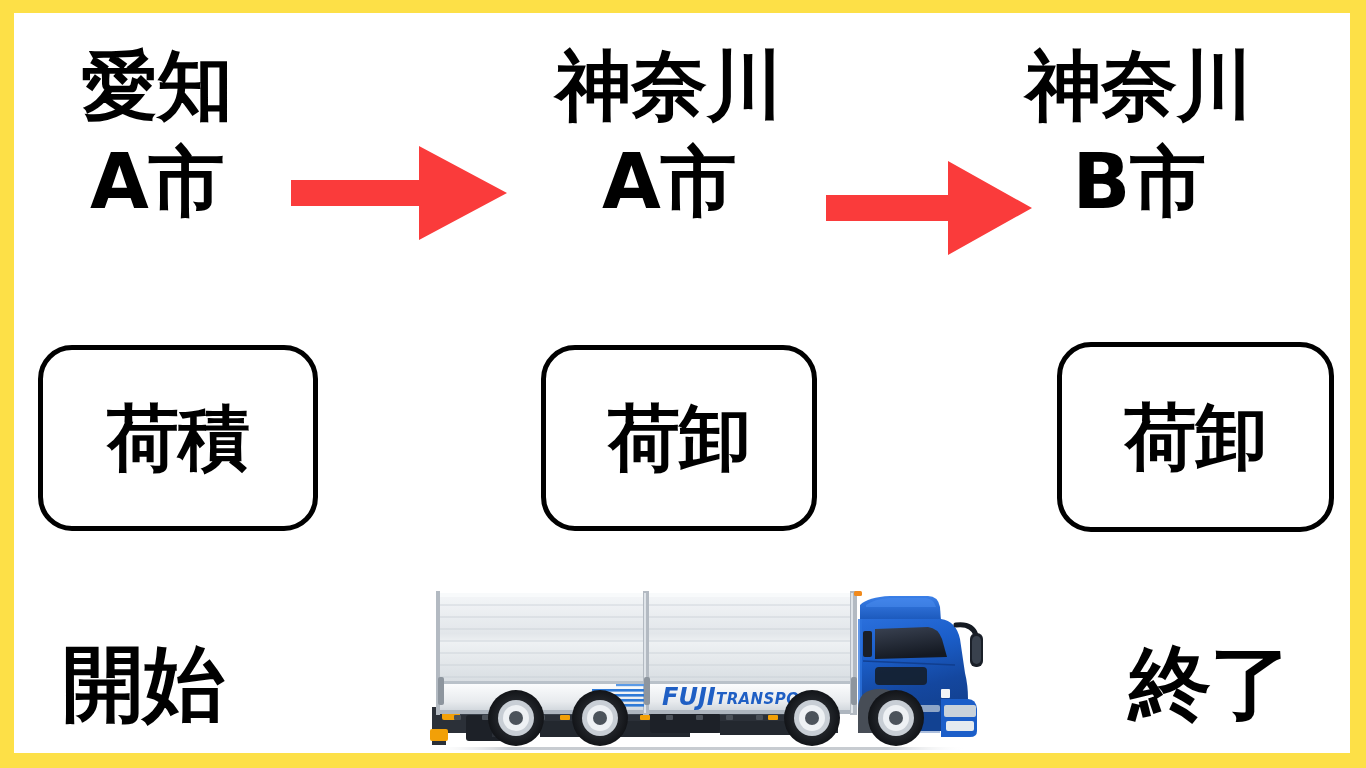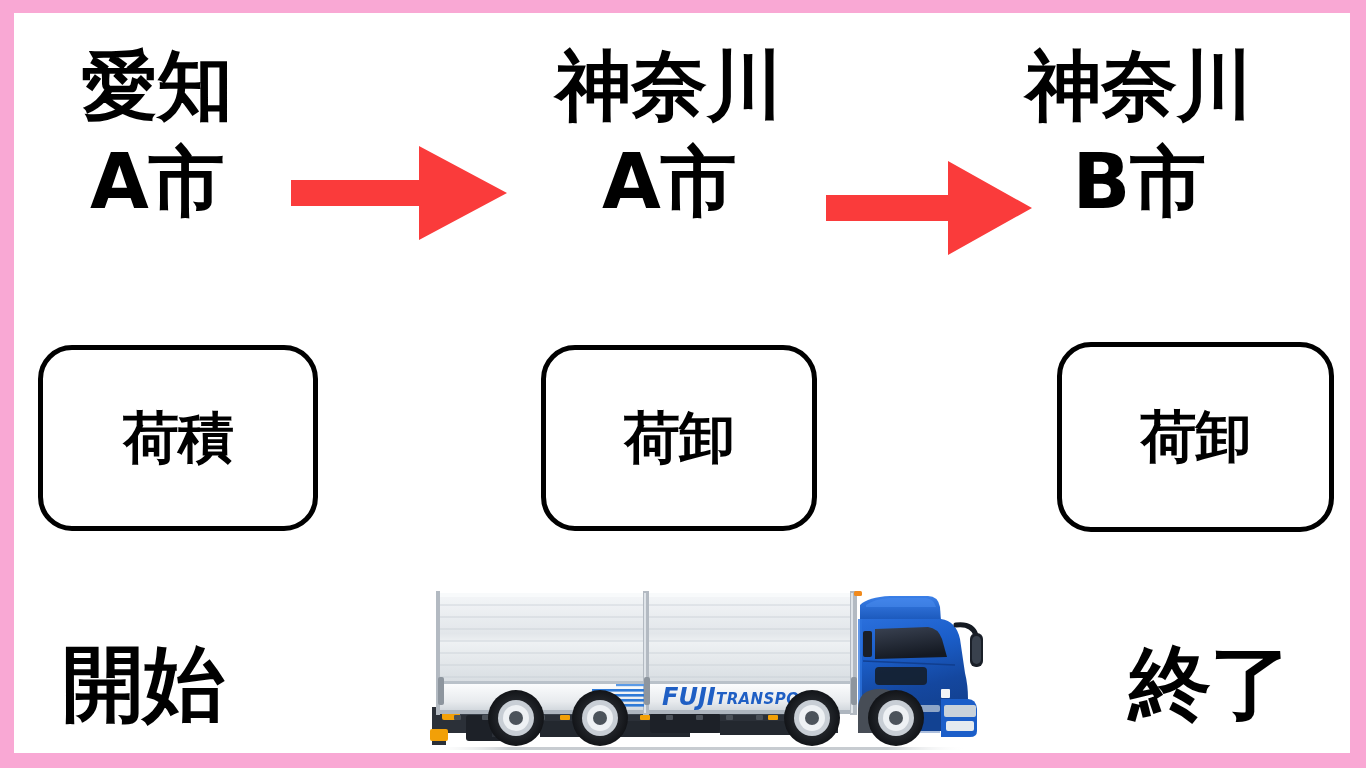--- a/index.html
+++ b/index.html
@@ -10,21 +10,21 @@
   body {
     width: 1366px;
     height: 768px;
     overflow: hidden;
     font-family: "DejaVu Sans", "Liberation Sans", sans-serif;
   }
   #page {
     position: relative;
     width: 1366px;
     height: 768px;
-    background: #f9a8d4;
+    background: #fde047;
     box-sizing: border-box;
   }
   #canvas {
     position: absolute;
     left: 14px;
     top: 13px;
     width: 1336px;
     height: 740px;
     background: #ffffff;
     overflow: hidden;
@@ -70,21 +70,21 @@
     border: 5px solid #000000;
     border-radius: 34px;
     background: #ffffff;
     display: flex;
     align-items: center;
     justify-content: center;
   }
   .action-box .label {
     font-family: "DejaVu Sans", "Liberation Sans", sans-serif;
     font-weight: 700;
-    font-size: 56px;
+    font-size: 72px;
     color: #000000;
     line-height: 1;
     letter-spacing: -1px;
     white-space: nowrap;
   }
 
   #box-0 { left: 24px;   top: 332px; width: 280px; height: 186px; }
   #box-1 { left: 527px;  top: 332px; width: 276px; height: 186px; }
   #box-2 { left: 1043px; top: 329px; width: 277px; height: 190px; }
 

